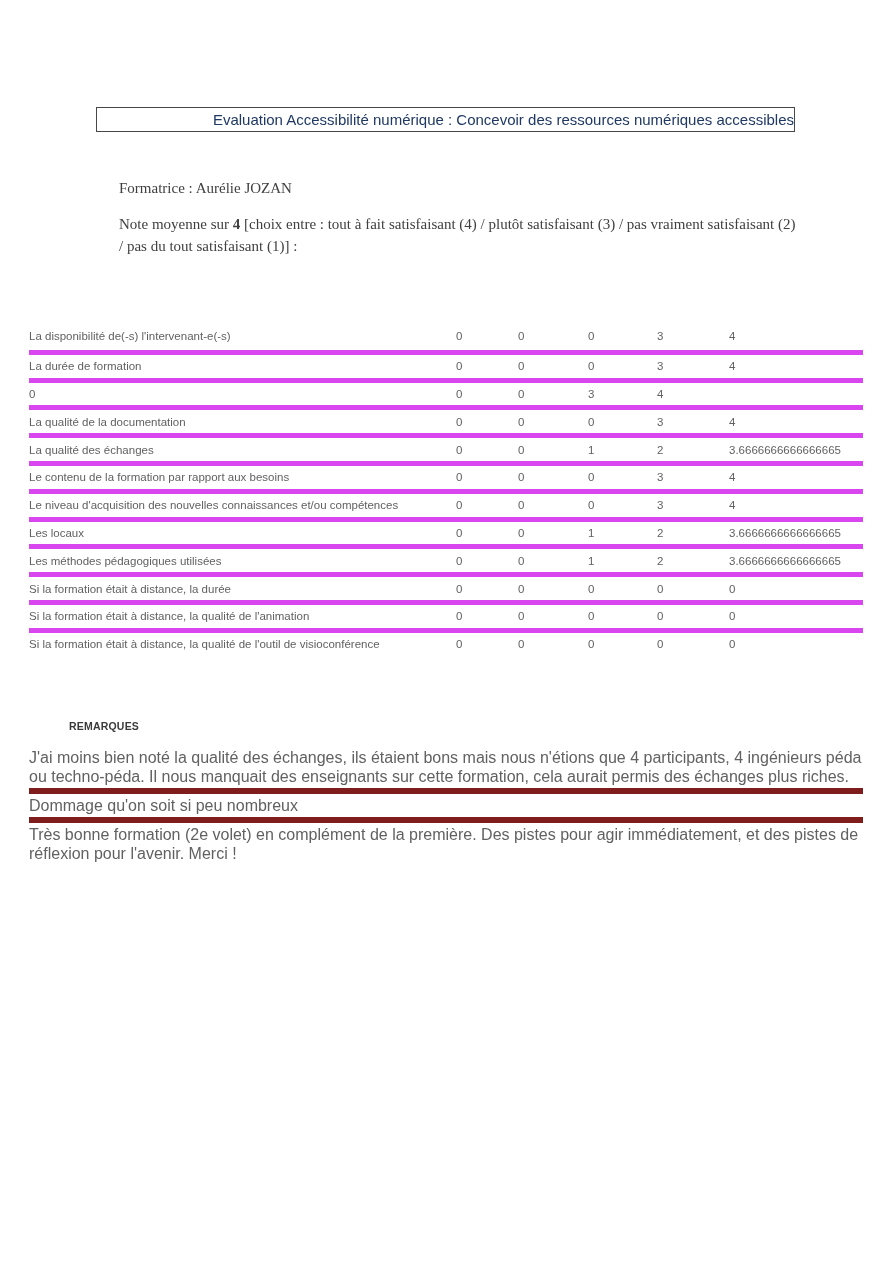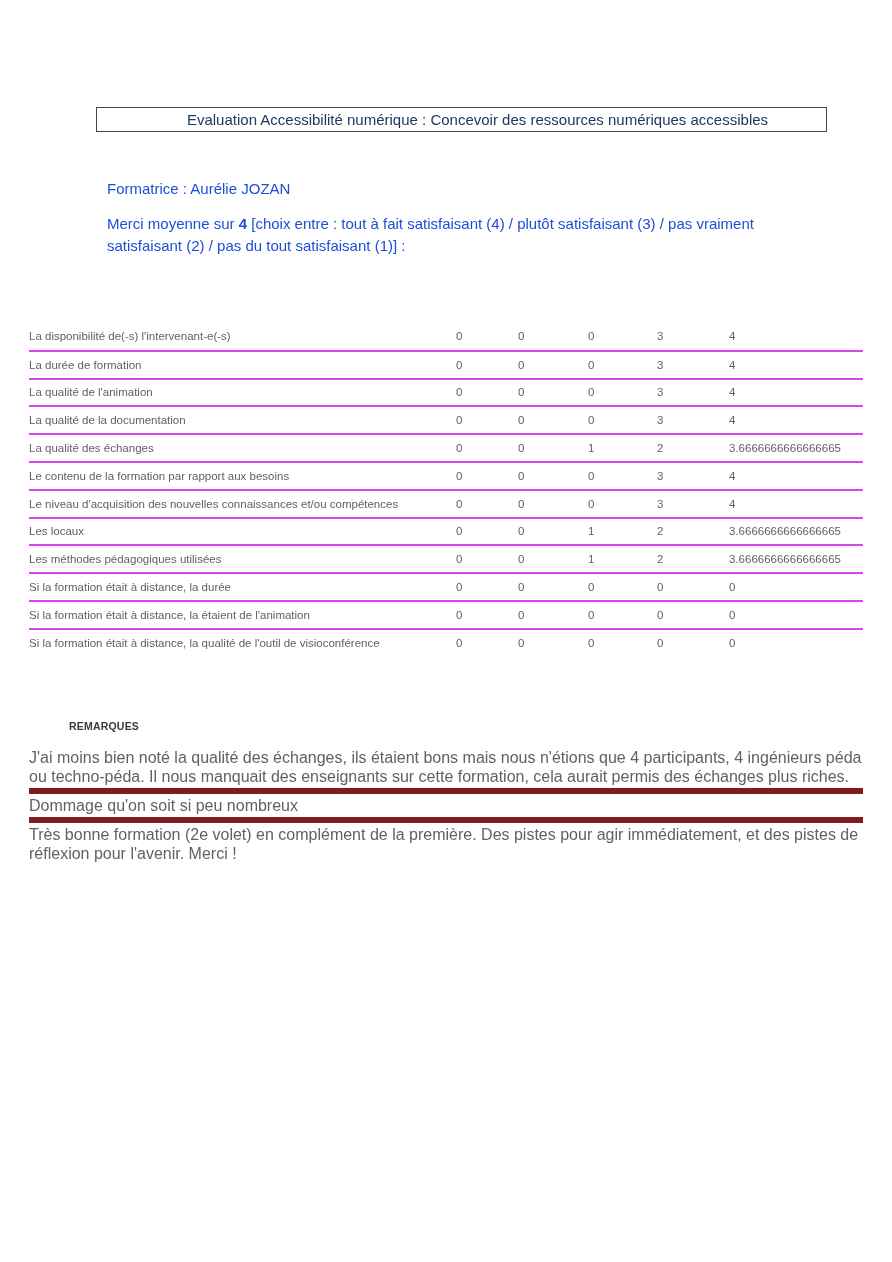--- a/index.html
+++ b/index.html
@@ -3,44 +3,44 @@
 <meta charset="utf-8">
 <style>
   html, body { margin: 0; padding: 0; background: #ffffff; }
   body {
     width: 892px; height: 1262px; position: relative;
     font-family: "Liberation Sans", "DejaVu Sans", sans-serif;
     -webkit-text-size-adjust: none;
   }
   .title-box {
     position: absolute; left: 96px; top: 107px; width: 697px; height: 23px;
-    border: 1px solid #474747; display: flex; align-items: center; justify-content: center; padding-left: 32px;
+    border: 1px solid #474747; display: flex; align-items: center; justify-content: flex-end;
   }
   .title-box span {
     color: #1f3864; font-size: 15px; white-space: nowrap;
   }
-  .intro { position: absolute; left: 107px; top: 179px; width: 680px; color: #1d4ed8; font-size: 15px; }
+  .intro { position: absolute; left: 119px; top: 179px; width: 680px; color: #404040; font-size: 15px; font-family: Liberation Serif, serif; }
   .intro p { margin: 0 0 15px 0; line-height: 19px; }
   .intro p.note { line-height: 22px; }
   .intro .b { font-weight: bold; }
   .rtable { position: absolute; left: 29px; top: 322px; width: 834px; }
   .thead, .trow {
     display: grid;
     grid-template-columns: 427px 62px 70px 69px 72px auto;
     align-items: center;
   }
   .thead {
     height: 33px; align-items: start;
     font-size: 10.5px; font-weight: bold; color: #3a3a3a; letter-spacing: 0.2px;
   }
   .trow {
     height: 27.8px; box-sizing: border-box;
     font-size: 11.5px; color: #616161;
   }
-  .trow + .trow { border-top: 2px solid #d946ef; }
+  .trow + .trow { border-top: 5px solid #d946ef; }
   .c-label { padding-right: 0; }
   .remarks { position: absolute; left: 29px; top: 720px; width: 834px; }
   .rhead {
     font-size: 10.5px; font-weight: bold; color: #3a3a3a; letter-spacing: 0.2px;
     margin-bottom: 14px;
     padding-left: 40px;
   }
   .remark {
     font-size: 16px; color: #616161; line-height: 19px; padding: 2px 0;
   }
@@ -50,21 +50,21 @@
 <body>
 
 <div>
 
   <div class="title-box">
     <span>Evaluation Accessibilité numérique : Concevoir des ressources numériques accessibles</span>
   </div>
 
   <div class="intro">
     <p>Formatrice : Aurélie JOZAN</p>
-    <p class="note"><span>Merci moyenne sur </span><span class="b">4</span><span> [choix entre : tout à fait satisfaisant (4) / plutôt satisfaisant (3) / pas vraiment satisfaisant (2) / pas du tout satisfaisant (1)] :</span></p>
+    <p class="note"><span>Note moyenne sur </span><span class="b">4</span><span> [choix entre : tout à fait satisfaisant (4) / plutôt satisfaisant (3) / pas vraiment satisfaisant (2) / pas du tout satisfaisant (1)] :</span></p>
   </div>
 
   <div class="rtable">
     <div id="tbody">
         <div class="trow">
           <span class="c-label">La disponibilité de(-s) l'intervenant-e(-s)</span>
           <span class="c-num">0</span>
           <span class="c-num">0</span>
           <span class="c-num">0</span>
           <span class="c-num">3</span>
@@ -72,21 +72,20 @@
         </div>
         <div class="trow">
           <span class="c-label">La durée de formation</span>
           <span class="c-num">0</span>
           <span class="c-num">0</span>
           <span class="c-num">0</span>
           <span class="c-num">3</span>
           <span class="c-num">4</span>
         </div>
         <div class="trow">
-          <span class="c-label">La qualité de l'animation</span>
           <span class="c-num">0</span>
           <span class="c-num">0</span>
           <span class="c-num">0</span>
           <span class="c-num">3</span>
           <span class="c-num">4</span>
         </div>
         <div class="trow">
           <span class="c-label">La qualité de la documentation</span>
           <span class="c-num">0</span>
           <span class="c-num">0</span>
@@ -136,21 +135,21 @@
         </div>
         <div class="trow">
           <span class="c-label">Si la formation était à distance, la durée</span>
           <span class="c-num">0</span>
           <span class="c-num">0</span>
           <span class="c-num">0</span>
           <span class="c-num">0</span>
           <span class="c-num">0</span>
         </div>
         <div class="trow">
-          <span class="c-label">Si la formation était à distance, la étaient de l'animation</span>
+          <span class="c-label">Si la formation était à distance, la qualité de l'animation</span>
           <span class="c-num">0</span>
           <span class="c-num">0</span>
           <span class="c-num">0</span>
           <span class="c-num">0</span>
           <span class="c-num">0</span>
         </div>
         <div class="trow">
           <span class="c-label">Si la formation était à distance, la qualité de l'outil de visioconférence</span>
           <span class="c-num">0</span>
           <span class="c-num">0</span>

